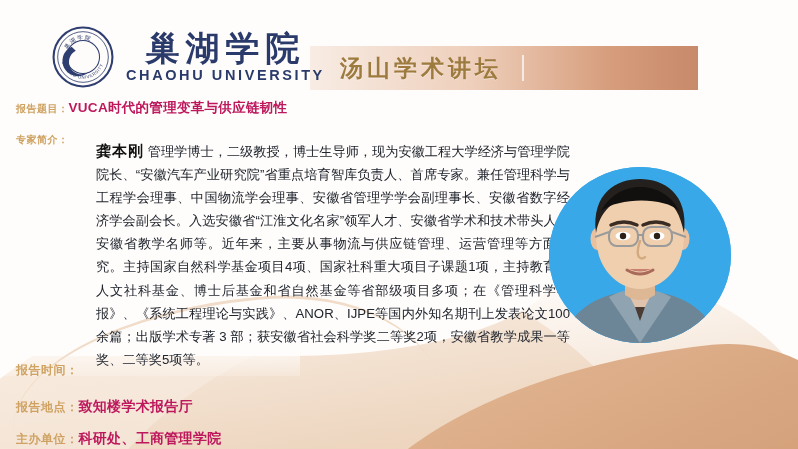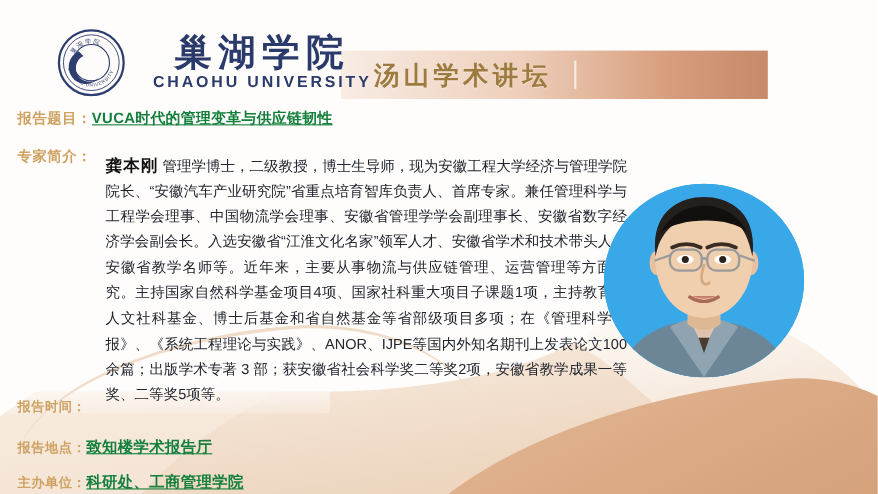--- a/index.html
+++ b/index.html
@@ -142,21 +142,21 @@
     position: absolute;
     left: 52px; top: 26px;
     display: flex;
     align-items: center;
   }
   .seal {
     width: 62px; height: 62px;
     position: relative;
   }
   .brand-names {
-    margin-left: 25px;
+    margin-left: 12px;
     display: flex;
     flex-direction: column;
     align-items: center;
   }
   .brand-cn {
     font-family: "Liberation Serif", "DejaVu Serif", serif;
     font-size: 34px;
     font-weight: bold;
     letter-spacing: 6px;
     color: #2a3a6b;
@@ -172,30 +172,29 @@
 
   
   .row {
     position: absolute;
     display: flex;
     align-items: baseline;
     white-space: nowrap;
   }
   .lbl {
     color: #cfa262;
-    font-size: 13px;
+    font-size: 10px;
     font-weight: bold;
     letter-spacing: .5px;
   }
   .val {
-    color: #15803d;
+    color: #be185d;
     font-size: 13.5px;
     font-weight: bold;
     letter-spacing: .3px;
-    text-decoration: underline;
   }
 
   .title-row  { left: 16px; top: 99px; }
   .intro-row  { left: 16px; top: 133px; }
 
   .bio {
     position: absolute;
     left: 72px; top: 139px;
     width: 474px;
     font-size: 13.2px;

